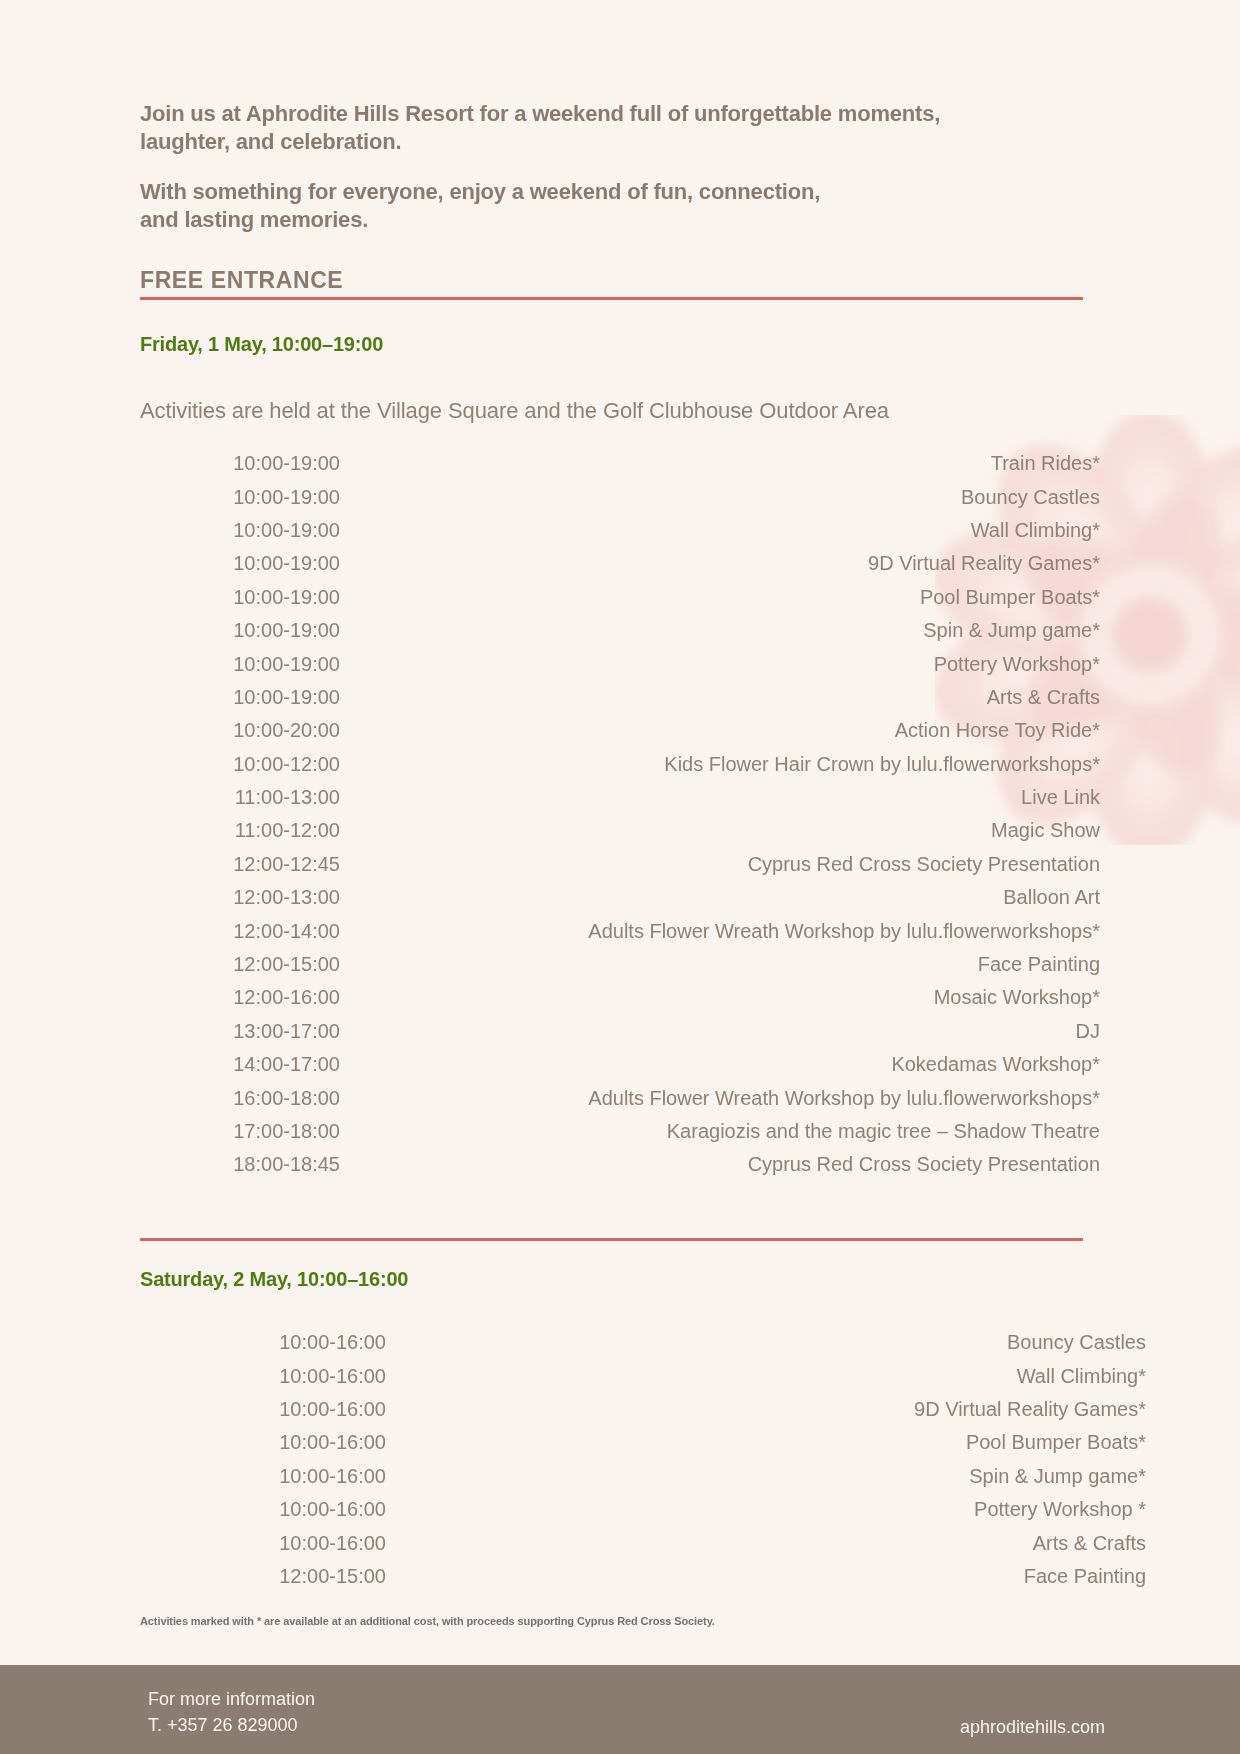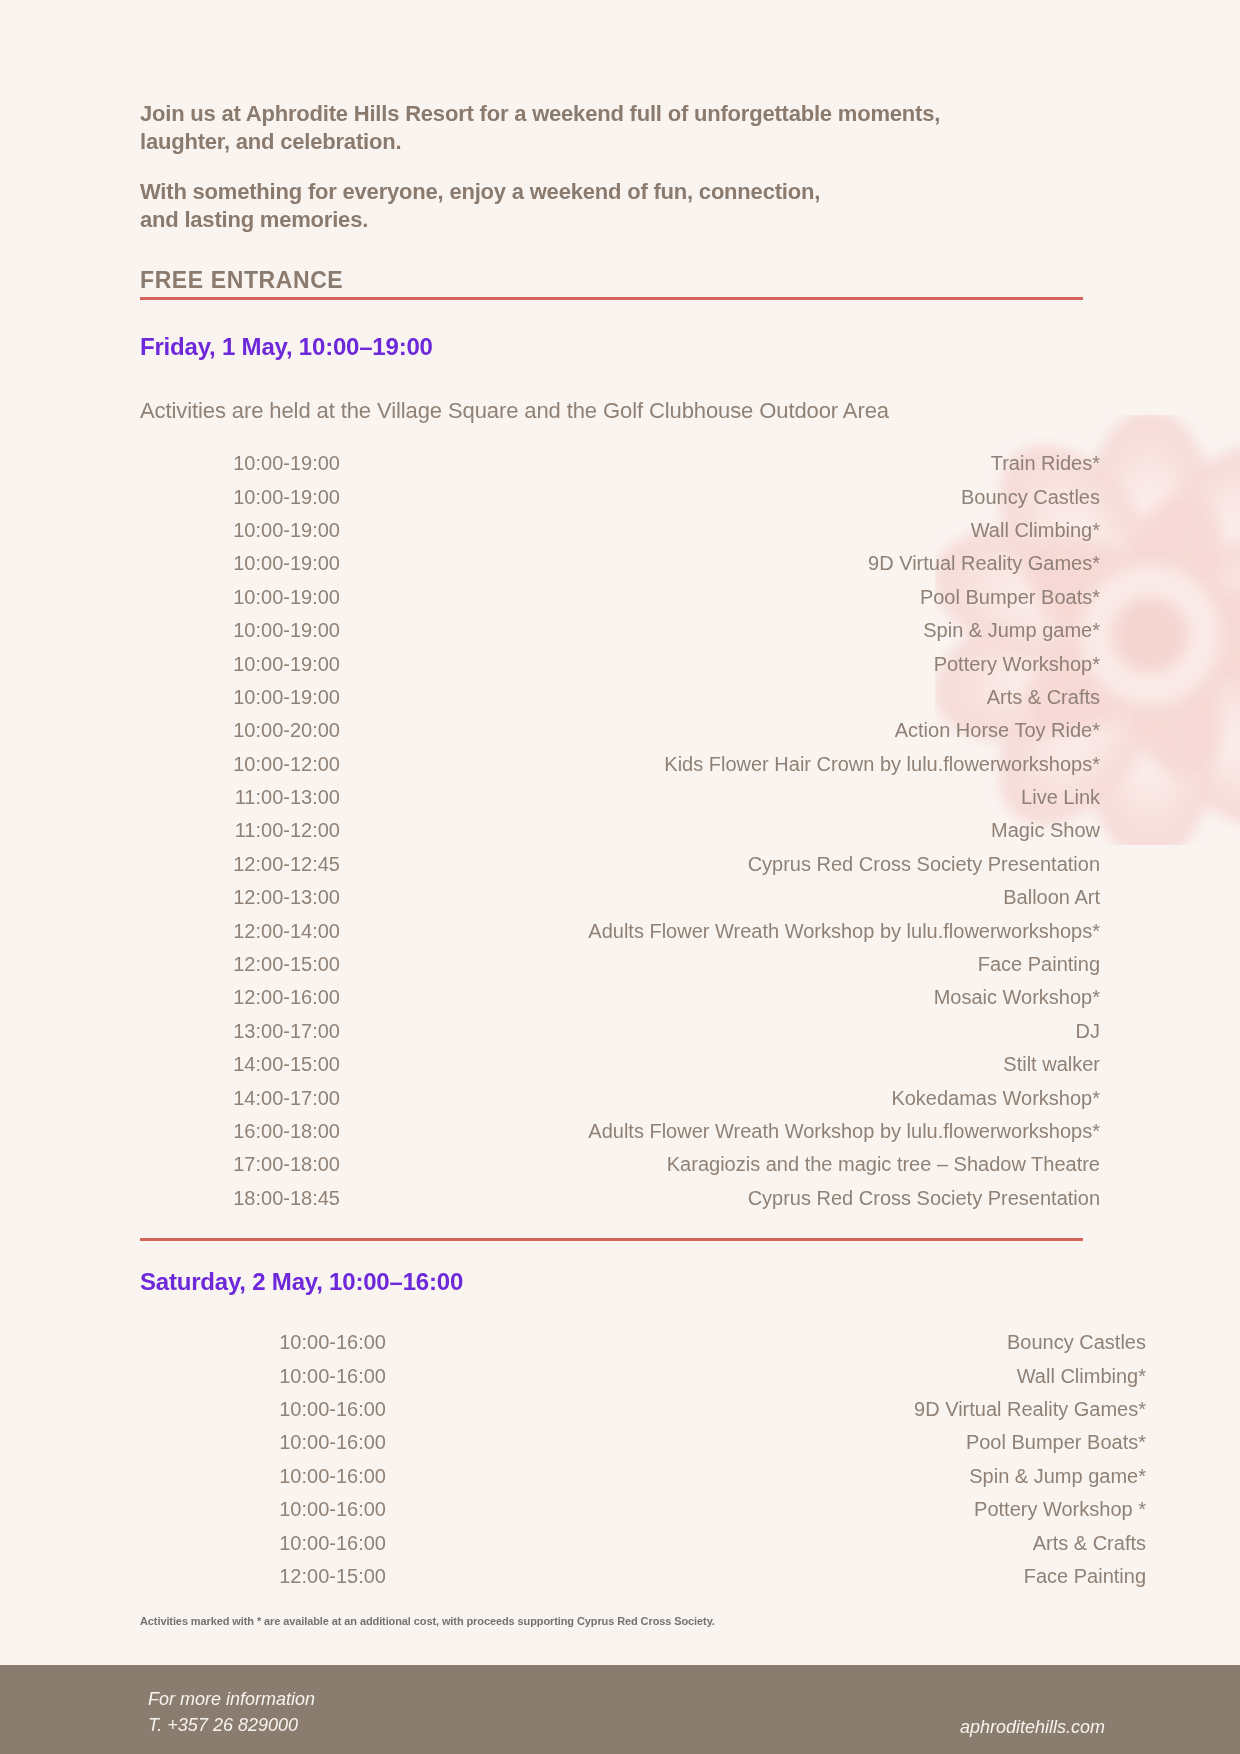--- a/index.html
+++ b/index.html
@@ -18,42 +18,41 @@
     letter-spacing:-0.2px;color:#8A7B6E;
   }
   .intro span{display:block;}
   .free-entrance{
     font-size:23px;font-weight:700;letter-spacing:0.6px;color:#8A7B6E;margin-top:29px;
   }
   .divider{
     height:3px;width:943px;background:#D5655B;border:none;margin:0;
   }
   .day-heading{
-    font-size:24px;font-weight:700;letter-spacing:-0.2px;color:#6d28d9;
+    font-size:20px;font-weight:700;letter-spacing:-0.2px;color:#4d7c0f;
   }
   .day-note{
     font-size:22px;font-weight:400;color:#8F8175;letter-spacing:-0.1px;
   }
   .schedule{width:960px;text-align:right;}
   .row{
     display:flex;align-items:center;height:33.4px;
     font-size:20px;font-weight:400;color:#8F8175;
   }
   .row .time{flex:0 0 200px;}
   .row .activity{flex:1 1 auto;}
   .footnote{
     font-size:11px;font-weight:700;color:#737373;letter-spacing:-0.1px;
   }
   .footer{
     position:absolute;left:0;bottom:0;width:1240px;height:89px;
     background:#8A7C6F;color:#F8F3EF;
     box-sizing:border-box;
     display:flex;justify-content:space-between;align-items:flex-end;
     padding:0 135px 16px 148px;
-    font-style:italic;
   }
   .footer .info{font-size:18px;line-height:26px;font-weight:400;}
   .footer .info span{display:block;}
   .footer .site{
     font-size:18px;font-weight:400;color:#F8F3EF;text-decoration:none;
   }
   .flower{
     position:absolute;left:935px;top:415px;width:430px;height:430px;
     pointer-events:none;
   }
@@ -199,24 +198,20 @@
       <div class="row">
         <span class="time">12:00-16:00</span>
         <span class="activity">Mosaic Workshop*</span>
       </div>
 
       <div class="row">
         <span class="time">13:00-17:00</span>
         <span class="activity">DJ</span>
       </div>
 
-      <div class="row">
-        <span class="time">14:00-15:00</span>
-        <span class="activity">Stilt walker</span>
-      </div>
 
       <div class="row">
         <span class="time">14:00-17:00</span>
         <span class="activity">Kokedamas Workshop*</span>
       </div>
 
       <div class="row">
         <span class="time">16:00-18:00</span>
         <span class="activity">Adults Flower Wreath Workshop by lulu.flowerworkshops*</span>
       </div>

